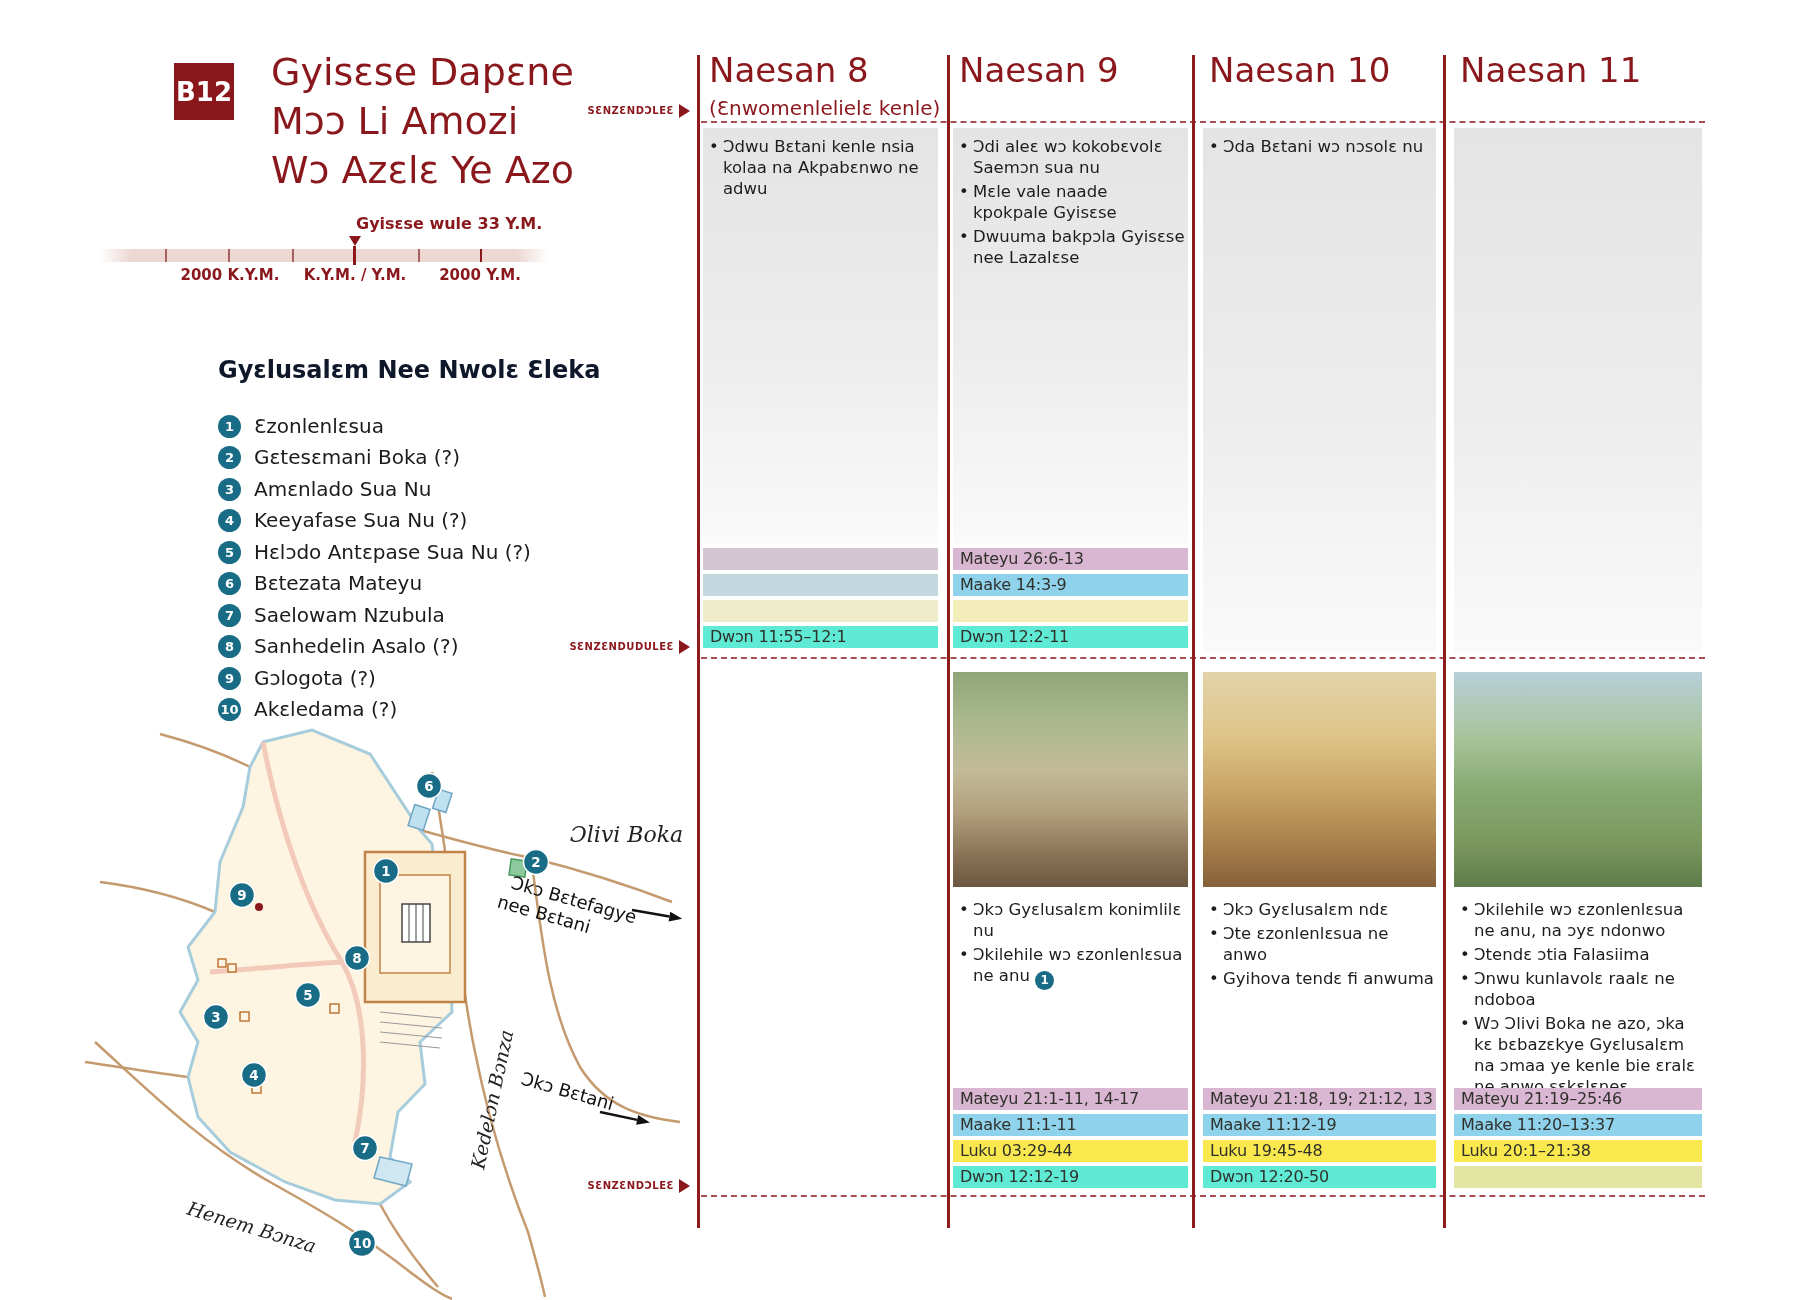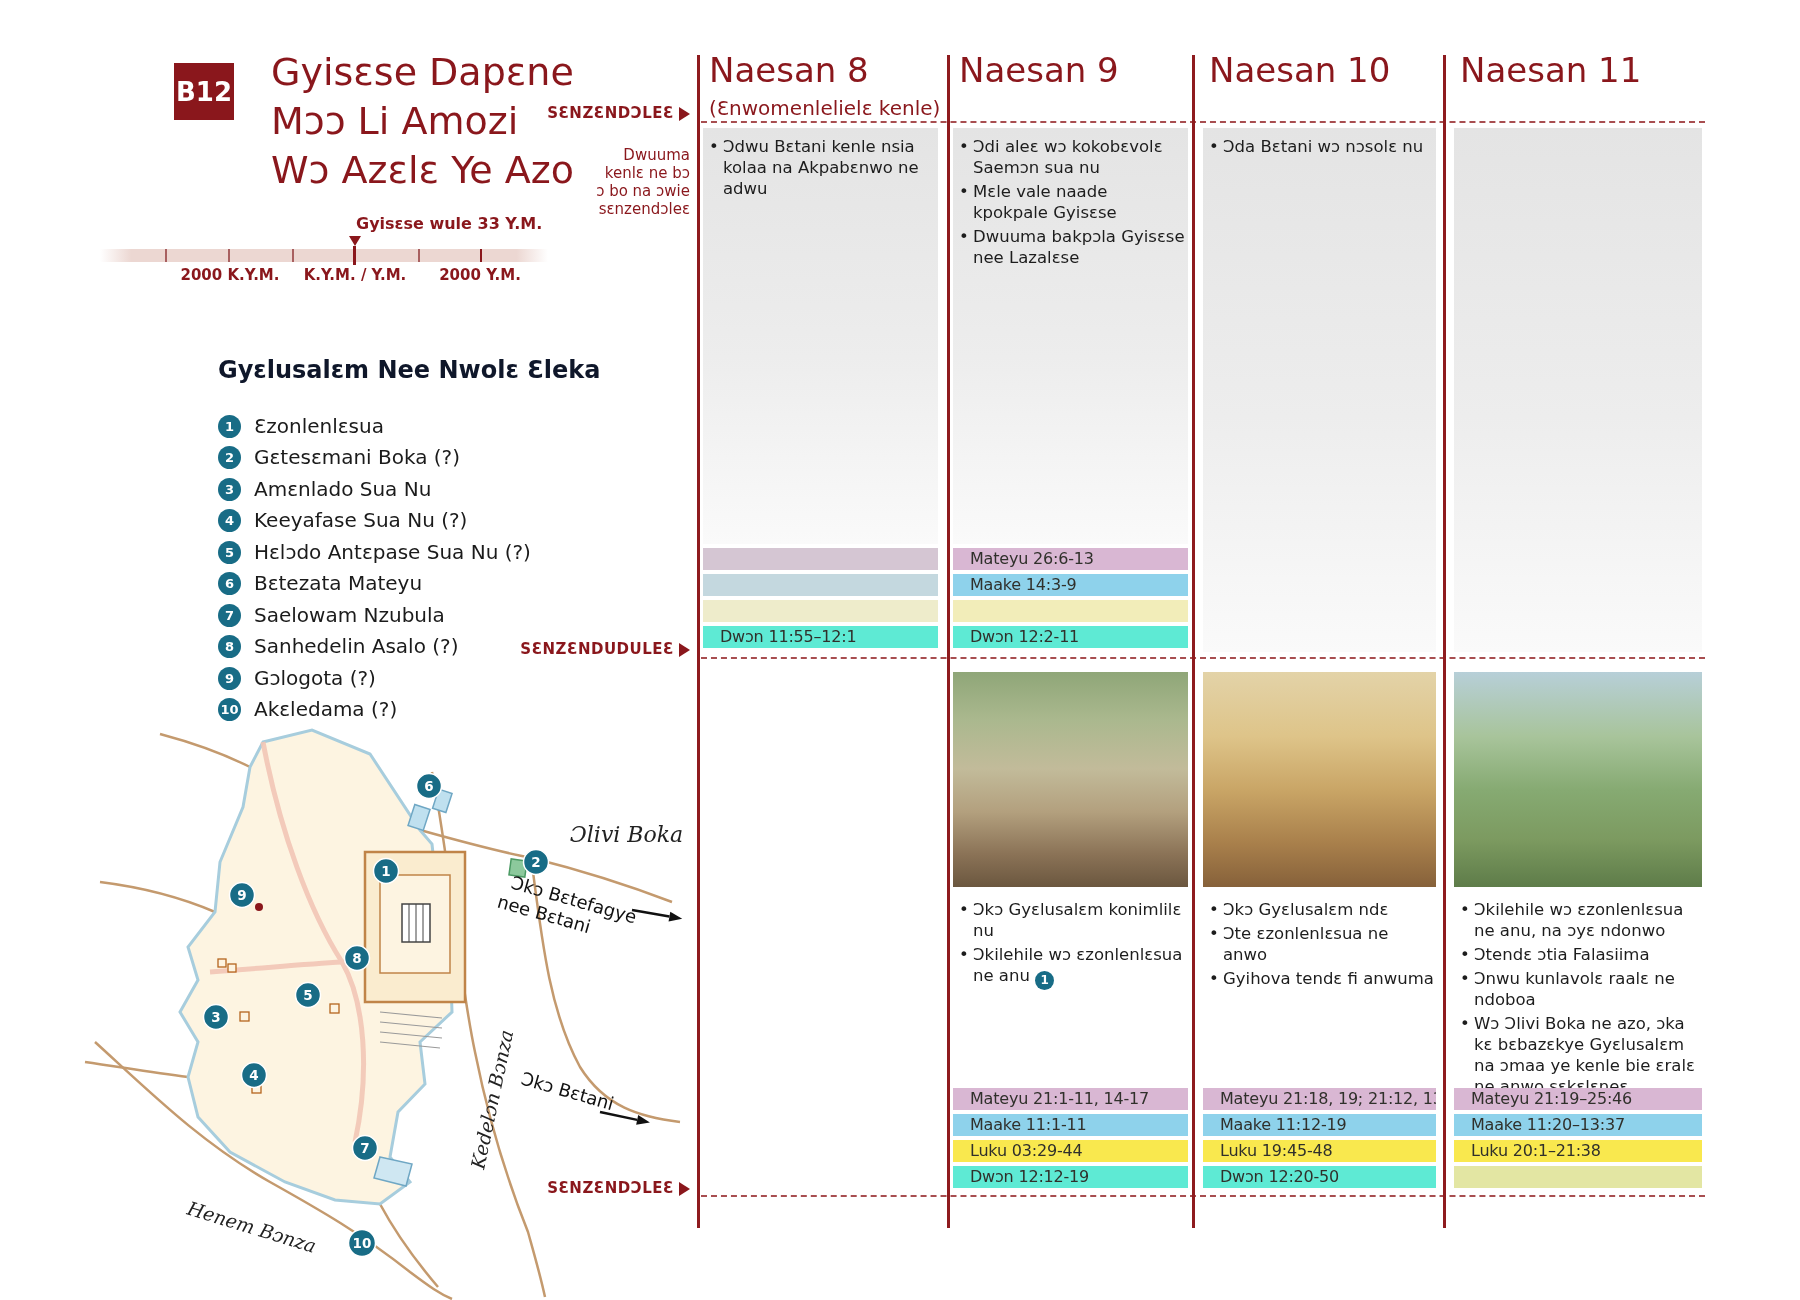--- a/index.html
+++ b/index.html
@@ -19,37 +19,37 @@
   .tick.dark{background:#8a171c;}
   .tick.big{width:3px;height:19px;top:-3px;background:#8a171c;}
   .tl-lab{position:absolute;top:266px;transform:translateX(-50%);font-size:15px;font-weight:600;color:#8a171c;white-space:nowrap;}
   
   .leg-title{position:absolute;left:218px;top:356px;font-size:24px;font-weight:bold;color:#0f172a;}
   .leg-row{position:absolute;left:218px;height:26px;white-space:nowrap;}
   .leg-badge{display:inline-block;width:23px;height:23px;border-radius:50%;background:#186c86;color:#fff;
              font-size:13px;font-weight:bold;text-align:center;line-height:23px;vertical-align:middle;}
   .leg-label{font-size:20px;color:#1b1b1b;margin-left:13px;vertical-align:middle;}
   
-  .mlabel{position:absolute;left:440px;width:250px;text-align:right;font-size:15px;letter-spacing:.5px;
+  .mlabel{position:absolute;left:440px;width:250px;text-align:right;font-size:10px;letter-spacing:.5px;
           color:#8a171c;font-weight:600;white-space:nowrap;}
   .tri{display:inline-block;margin-left:5px;width:0;height:0;border-left:11px solid #8a171c;
        border-top:7px solid transparent;border-bottom:7px solid transparent;vertical-align:middle;}
   .mnote{position:absolute;left:440px;width:250px;text-align:right;font-size:15px;line-height:18px;color:#8a171c;}
   
   .vline{position:absolute;top:55px;height:1173px;width:3px;background:#8e1b1e;}
   .dash{position:absolute;left:701px;width:1004px;border-top:2px dashed #a84e50;}
   .col{position:absolute;top:0;height:1300px;}
   .col-title{position:absolute;top:50px;left:8px;font-size:34px;color:#8a171c;white-space:nowrap;}
   .col-sub{position:absolute;top:96px;left:8px;font-size:20px;color:#8a171c;white-space:nowrap;}
   .panel{position:absolute;left:2px;right:3px;top:128px;
          background:linear-gradient(180deg,#e4e4e4 0%,#ededed 55%,#fafafa 100%);}
   .bullets{position:absolute;left:8px;right:4px;}
   .bullet{position:relative;padding-left:14px;font-size:16.5px;line-height:21px;color:#1d1d1d;margin-bottom:3px;}
   .bullet::before{content:"•";position:absolute;left:0;top:0;}
-  .bar{position:absolute;left:2px;right:3px;height:22px;font-size:16px;line-height:22px;padding-left:17px;
+  .bar{position:absolute;left:2px;right:3px;height:22px;font-size:16px;line-height:22px;padding-left:7px;
        color:#30302b;letter-spacing:-.2px;white-space:nowrap;overflow:hidden;}
   .c-purple{background:#d9b7d3}.c-blue{background:#8ed2eb}.c-yellow{background:#f9e84e}.c-green{background:#5eead4}
   .c-yellow-pale{background:#f2edb9}.c-green-pale{background:#e3e6a3}
   .c-purple-m{background:#d5c6d3}.c-blue-m{background:#c4d8df}.c-yellow-m{background:#eeeccb}
   .illus{position:absolute;top:672px;left:2px;right:3px;height:215px;}
   .illus-entry{background:linear-gradient(180deg,#8fa678 0%,#aab88e 22%,#c2bb9a 45%,#b3a07e 65%,#8a7256 85%,#6b573f 100%);}
   .illus-temple{background:linear-gradient(180deg,#e3d3a8 0%,#dec489 30%,#c9a566 55%,#a87f4b 80%,#86613a 100%);}
   .illus-teach{background:linear-gradient(180deg,#b7cfd8 0%,#a8c49b 30%,#86aa72 55%,#7c9a60 78%,#5e7c49 100%);}
   .inline-badge{display:inline-block;width:19px;height:19px;border-radius:50%;background:#186c86;color:#fff;
                 font-size:12px;font-weight:bold;line-height:19px;text-align:center;vertical-align:-3px;}
@@ -191,26 +191,20 @@
       <circle class="mk" cx="277" cy="246" r="12.5"></circle>
         <text class="mkt" x="277" y="251">8</text>
       <circle class="mk" cx="162" cy="183" r="12.5"></circle>
         <text class="mkt" x="162" y="188">9</text>
       <circle class="mk" cx="282" cy="531" r="13.5"></circle>
         <text class="mkt" x="282" y="536">10</text>
     </g>
   </svg>
 
   <div class="mlabel" style="top:104px"><span>SƐNZƐNDƆLEƐ</span><span class="tri"></span></div>
-  <div class="mnote" style="top:146px">
-    <div>Dwuuma</div>
-    <div>kenlɛ ne bɔ</div>
-    <div>ɔ bo na ɔwie</div>
-    <div>sɛnzendɔleɛ</div>
-  </div>
   <div class="mlabel" style="top:640px"><span>SƐNZƐNDUDULEƐ</span><span class="tri"></span></div>
   <div class="mlabel" style="top:1179px"><span>SƐNZƐNDƆLEƐ</span><span class="tri"></span></div>
 
   <div class="col" style="left:701px;width:240px">
     <div class="col-title">Naesan 8</div>
     <div class="col-sub">(Ɛnwomenlelielɛ kenle)</div>
     <div class="panel" style="height:416px"></div>
     <div class="bullets" style="top:136px">
       <div class="bullet">Ɔdwu Bɛtani kenle nsia kolaa na Akpabɛnwo ne adwu</div>
     </div>

